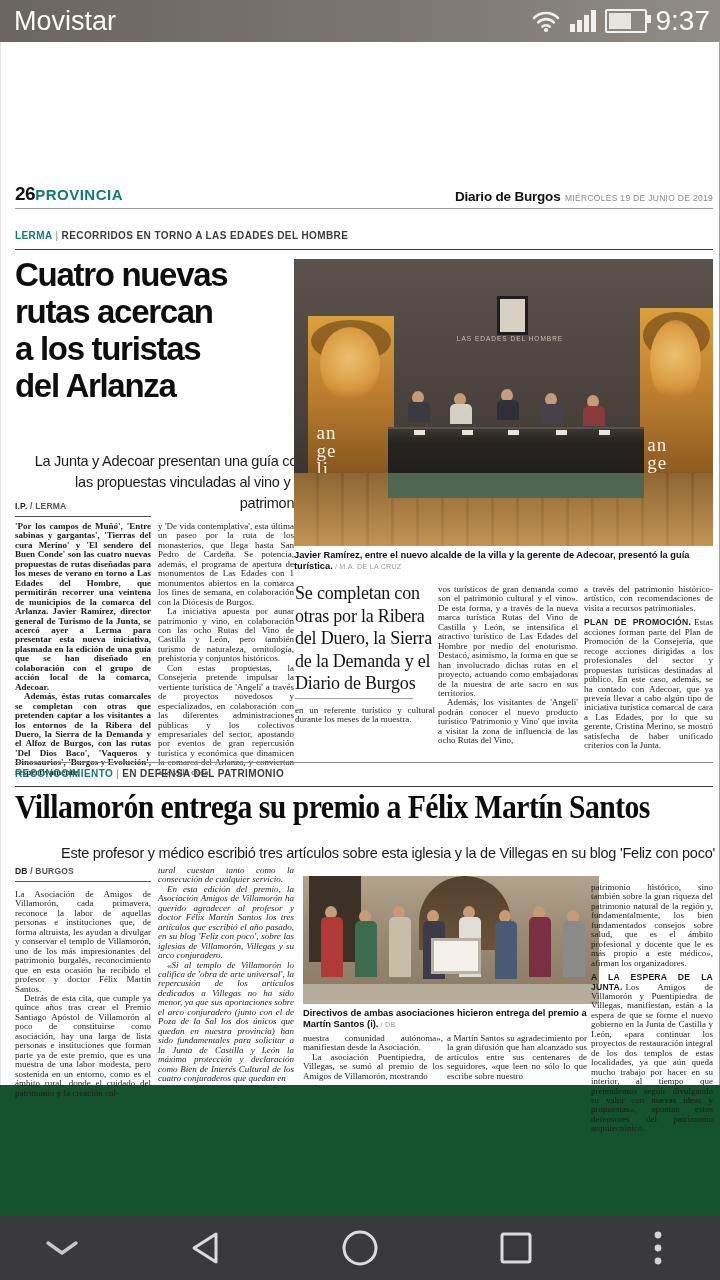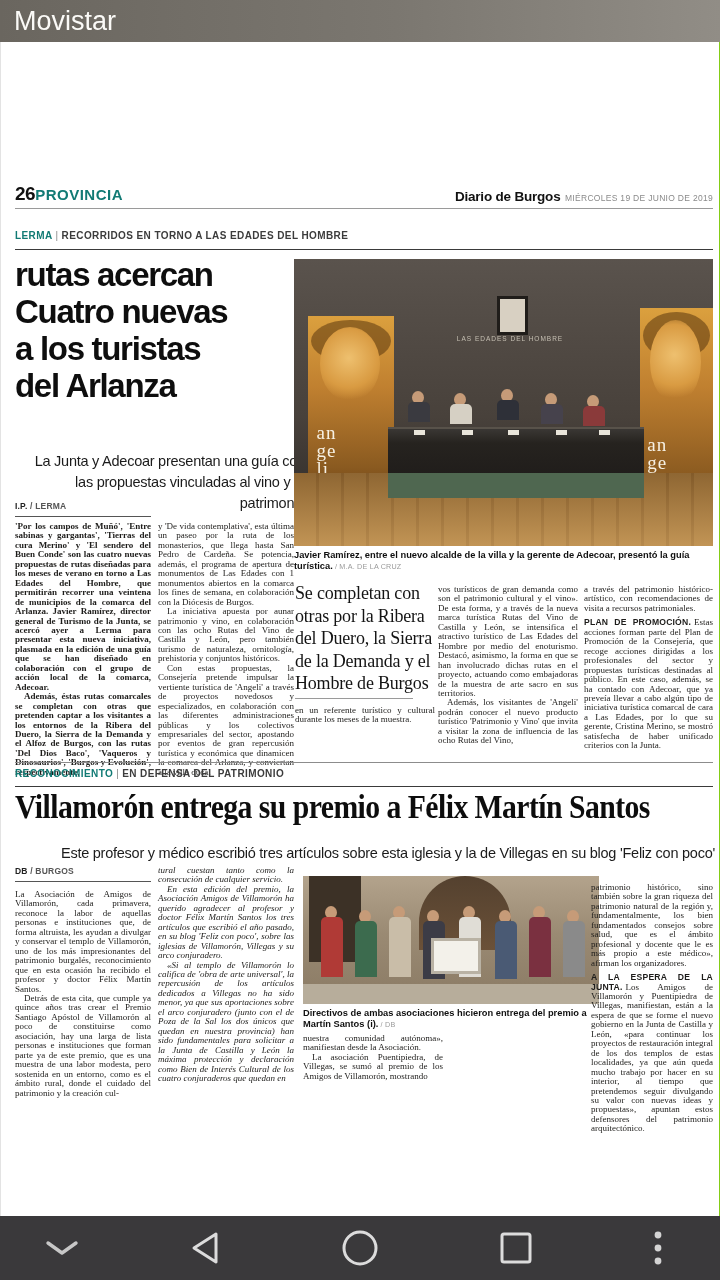--- a/index.html
+++ b/index.html
@@ -23,21 +23,21 @@
   
   .navbar{position:absolute;left:0;bottom:0;width:720px;height:64px;background:#3a393b;}
   .nav-ic{position:absolute;top:0;height:64px;display:flex;align-items:center;justify-content:center;}
   .nv-chevron{left:30px;width:64px;}
   .nv-back{left:172px;width:64px;}
   .nv-home{left:328px;width:64px;}
   .nv-recents{left:484px;width:64px;}
   .nv-more{left:632px;width:52px;}
 
   
-  .paper{position:absolute;left:0;top:42px;width:718px;height:1174px;background:#fff;
+  .paper{position:absolute;left:0;top:42px;width:718px;height:1043px;background:#fff;
          border-left:1px solid #e3e3e3;border-right:2px solid #84cc16;}
 
   .ph-header{position:absolute;top:141px;left:14px;width:698px;height:25px;border-bottom:1px solid #9a9a9a;}
   .ph-num{font-size:19px;font-weight:800;color:#111;letter-spacing:-0.5px;}
   .ph-sec{font-size:15px;font-weight:bold;color:#117a74;letter-spacing:0.5px;}
   .ph-right{position:absolute;right:0;top:4px;}
   .ph-mast{font-size:13.5px;font-weight:800;color:#111;letter-spacing:-0.2px;}
   .ph-date{font-size:8.5px;color:#8a8a8a;letter-spacing:0.3px;}
 
   .art{position:absolute;left:14px;width:698px;}
@@ -118,41 +118,61 @@
   
   svg{display:block;}
 </style>
 </head>
 <body>
 
 <div id="screen">
 
   <div class="status-bar">
     <span class="carrier">Movistar</span>
+    <div class="sb-right">
+      <span>
+        <svg width="30" height="24" viewBox="0 0 30 24">
+          <path d="M3 9 a17 17 0 0 1 24 0" fill="none" stroke="#f2f0ec" stroke-width="2.6" stroke-linecap="round"></path>
+          <path d="M7.2 13.4 a11 11 0 0 1 15.6 0" fill="none" stroke="#f2f0ec" stroke-width="2.6" stroke-linecap="round"></path>
+          <path d="M11.4 17.6 a5.5 5.5 0 0 1 7.2 0" fill="none" stroke="#f2f0ec" stroke-width="2.6" stroke-linecap="round"></path>
+          <circle cx="15" cy="21" r="2.1" fill="#f2f0ec"></circle>
+        </svg>
+      </span>
+      <span class="sigbars">
+        <i class="sb1"></i>
+          <i class="sb2"></i>
+          <i class="sb3"></i>
+          <i class="sb4"></i>
+      </span>
+      <span class="battery">
+          <span class="battery-fill"></span>
+        </span>
+      <span class="sb-time">9:37</span>
+    </div>
   </div>
 
   <div class="paper">
 
     <div class="ph-header">
       <span class="ph-num">26</span><span class="ph-sec">PROVINCIA</span>
       <span class="ph-right">
         <span class="ph-mast">Diario de Burgos</span>
         <span class="ph-date">MIÉRCOLES 19 DE JUNIO DE 2019</span>
       </span>
     </div>
 
     <div class="art art1">
       <div class="kicker" style="position:absolute;top:0;left:0;">
         <span class="kick-loc">LERMA</span><span class="kick-sep">|</span><span>RECORRIDOS EN TORNO A LAS EDADES DEL HOMBRE</span>
       </div>
       <div class="hrule" style="top:19px;"></div>
 
       <div class="headline1">
+        <div>Cuatro nuevas</div>
         <div>rutas acercan</div>
-        <div>Cuatro nuevas</div>
         <div>a los turistas</div>
         <div>del Arlanza</div>
       </div>
 
       <div class="subhead subhead1">La Junta y Adecoar presentan una guía con las propuestas vinculadas al vino y al patrimonio</div>
 
       <div class="byline" style="top:271px;left:0;">
         <span>I.P.</span><span class="thin"> / LERMA</span>
       </div>
 
@@ -215,21 +235,21 @@
         <div class="p1-paper" style="left:262px;"></div>
         <div class="p1-paper" style="left:305px;"></div>
         <div class="p1-floor"></div>
         <div class="p1-carpet"></div>
       </div>
       <div class="caption" style="top:320px;left:279px;width:419px;">
         <span>Javier Ramírez, entre el nuevo alcalde de la villa y la gerente de Adecoar, presentó la guía turística.</span><span class="credit"> / M.A. DE LA CRUZ</span>
       </div>
 
       <div class="pullquote">
-        <span>Se completan con otras por la Ribera del </span><b>Duero</b><span>, la Sierra de la </span><b>Demanda</b><span> y el </span><b>Hombre</b><span> de Burgos</span>
+        <span>Se completan con otras por la Ribera del </span><b>Duero</b><span>, la Sierra de la </span><b>Demanda</b><span> y el </span><b>Diario</b><span> de Burgos</span>
       </div>
       <div class="pq-rule"></div>
 
       <div class="bodycol" style="top:476px;left:280px;width:140px;">
         <p>en un referente turístico y cultural durante los meses de la muestra.</p>
       </div>
       <div class="bodycol" style="top:355px;left:423px;width:140px;">
         <p>vos turísticos de gran demanda como son el patrimonio cultural y el vino». De esta forma, y a través de la nueva marca turística Rutas del Vino de Castilla y León, se intensifica el atractivo turístico de Las Edades del Hombre por medio del enoturismo. Destacó, asimismo, la forma en que se han involucrado dichas rutas en el proyecto, actuando como embajadoras de la muestra de arte sacro en sus territorios.</p>
         <p class="ind">Además, los visitantes de 'Angeli' podrán conocer el nuevo producto turístico 'Patrimonio y Vino' que invita a visitar la zona de influencia de las ocho Rutas del Vino,</p>
       </div>
@@ -301,20 +321,23 @@
         <div class="frame-award"></div>
         <div class="p2-ground"></div>
       </div>
       <div class="caption" style="top:246px;left:288px;width:296px;">
         <span>Directivos de ambas asociaciones hicieron entrega del premio a Martín Santos (i).</span><span class="credit"> / DB</span>
       </div>
 
       <div class="bodycol" style="top:272px;left:288px;width:140px;">
         <p>nuestra comunidad autónoma», manifiestan desde la Asociación.</p>
         <p class="ind">La asociación Puentipiedra, de Villegas, se sumó al premio de los Amigos de Villamorón, mostrando</p>
+      </div>
+      <div class="bodycol" style="top:272px;left:432px;width:140px;">
+        <p>a Martín Santos su agradecimiento por la gran difusión que han alcanzado sus artículos entre sus centenares de seguidores, «que leen no sólo lo que escribe sobre nuestro</p>
       </div>
       <div class="bodycol" style="top:121px;left:576px;width:122px;">
         <p>patrimonio histórico, sino también sobre la gran riqueza del patrimonio natural de la región y, fundamentalmente, los bien fundamentados consejos sobre salud, que es el ámbito profesional y docente que le es más propio a este médico», afirman los organizadores.</p>
         <p class="gap"><span class="lead-in">A LA ESPERA DE LA JUNTA.</span><span>Los Amigos de Villamorón y Puentipiedra de Villegas, manifiestan, están a la espera de que se forme el nuevo gobierno en la Junta de Castilla y León, «para continuar los proyectos de restauración integral de los dos templos de estas localidades, ya que aún queda mucho trabajo por hacer en su interior, al tiempo que pretendemos seguir divulgando su valor con nuevas ideas y propuestas», apuntan estos defensores del patrimonio arquitectónico.</span></p>
       </div>
     </div>
   </div>
 
   <div class="navbar">
     <div class="nav-ic nv-chevron">

